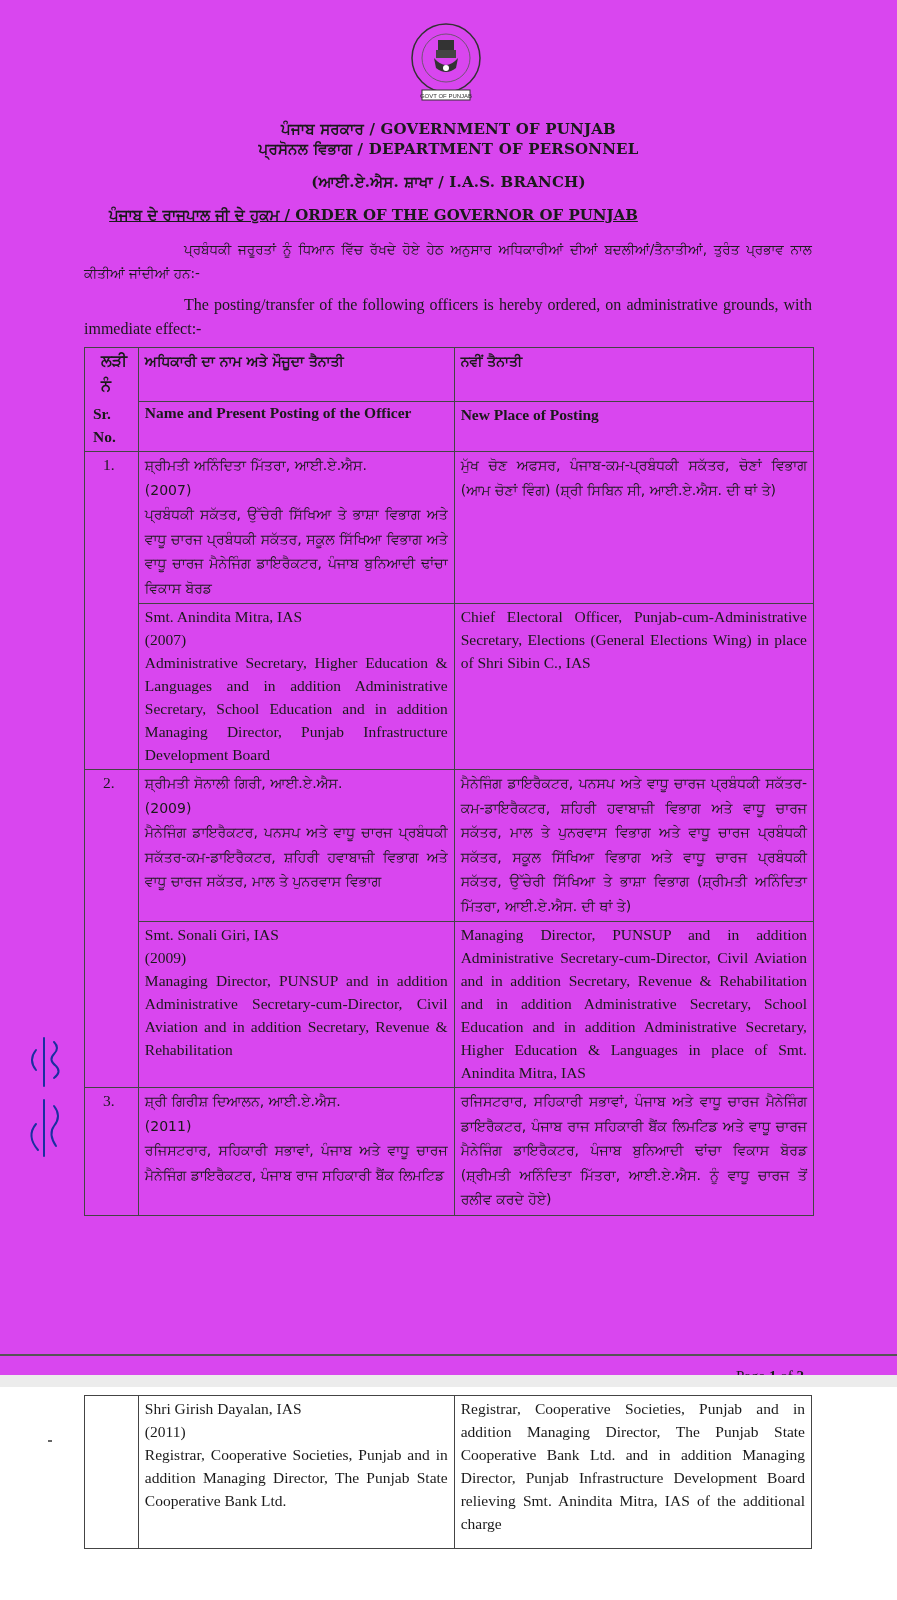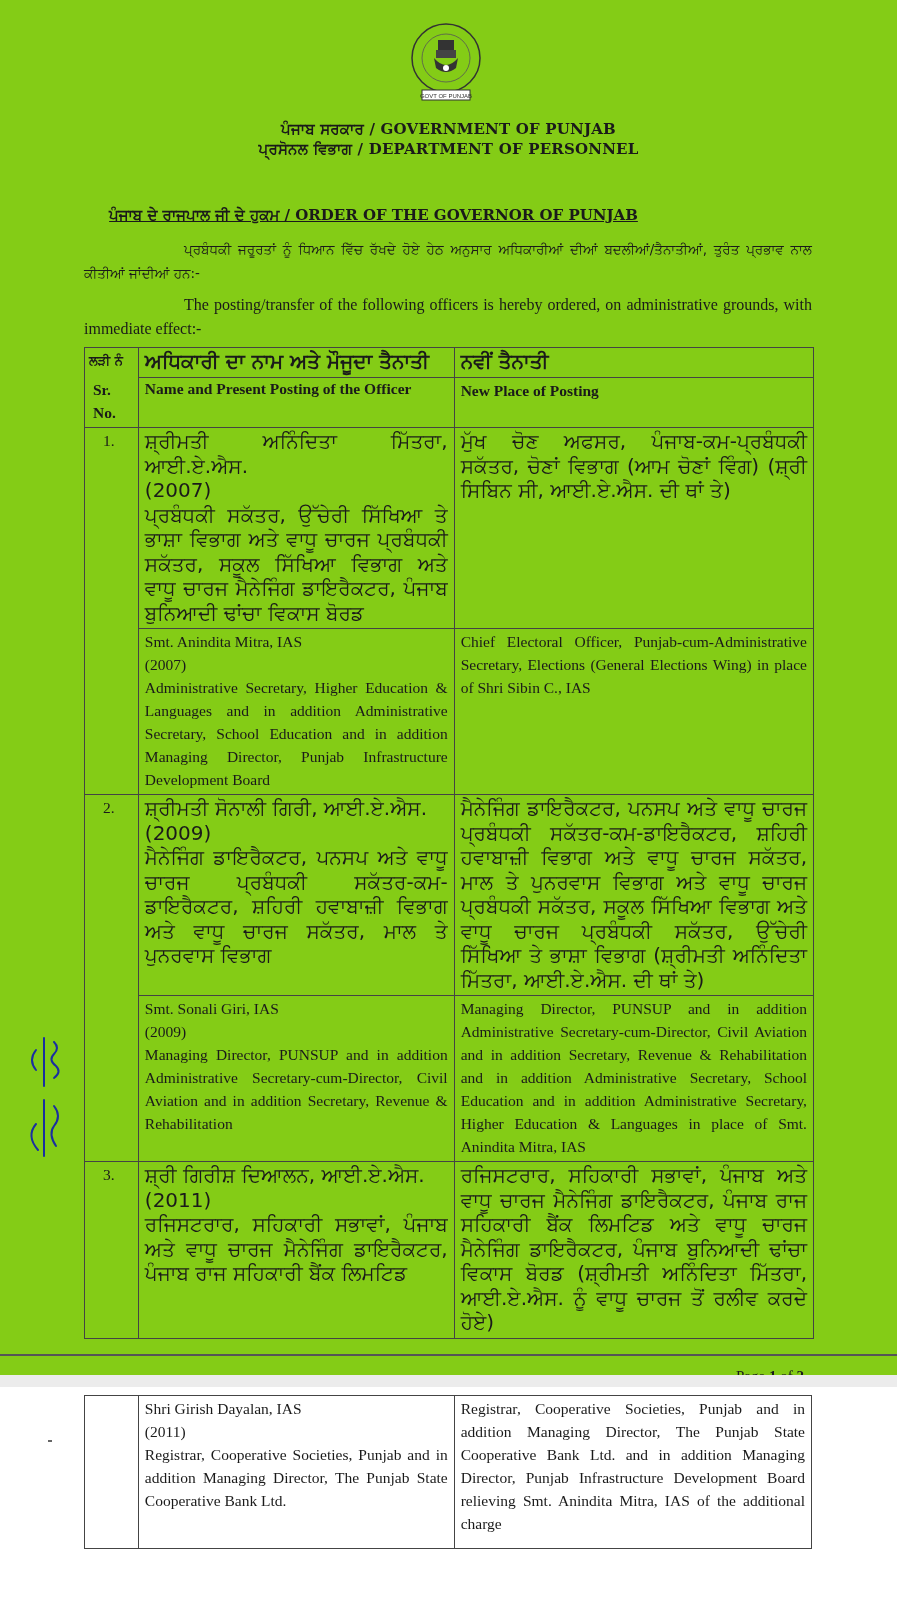--- a/index.html
+++ b/index.html
@@ -1,40 +1,40 @@
 <!DOCTYPE html>
 <html><head>
 <meta charset="utf-8">
 <style>
   html, body { margin: 0; padding: 0; background: #ffffff; }
   body {
     width: 897px; height: 1600px; position: relative; overflow: hidden;
     font-family: "DejaVu Serif", "Liberation Serif", serif; color: #1a1a1a;
   }
-  .page1 { position: absolute; left: 0; top: 0; width: 897px; height: 1375px; background: #84cc16; text-decoration: underline; }
+  .page1 { position: absolute; left: 0; top: 0; width: 897px; height: 1375px; background: #d946ef; text-decoration: underline; }
   .emblem { position: absolute; left: 400px; top: 18px; width: 92px; height: 92px; }
   .hdr { position: absolute; left: 0; width: 897px; text-align: center; font-weight: bold; font-size: 15px; letter-spacing: 0.2px; }
   .hdr1 { top: 120px; }
   .hdr2 { top: 140px; }
   .hdr3 { top: 173px; }
   .order { position: absolute; left: 0; width: 747px; top: 206px; text-align: center; font-weight: bold; font-size: 15px; text-decoration: underline; }
   .para { position: absolute; left: 84px; width: 728px; font-size: 14.5px; line-height: 24px; }
   .para-pa { top: 237px; text-indent: 100px; text-align: justify; font-family: "DejaVu Sans", sans-serif; font-size: 13.5px; }
   .para-en { top: 293px; text-indent: 100px; text-align: justify; font-family: "Liberation Serif", serif; font-size: 16px; }
 
   table.orders {
     position: absolute; left: 84px; border-collapse: collapse; table-layout: fixed;
     font-family: "Liberation Serif", serif; font-size: 15.5px; line-height: 23px;
   }
   table.t1 { top: 347px; width: 730px; }
   table.orders td { border: 1.3px solid #444; vertical-align: top; padding: 1px 6px 3px 6px; }
   .col-sr { width: 52px; }
   .col-name { width: 305px; }
   .col-new { width: 347px; }
-  .pa { font-family: "DejaVu Sans", sans-serif; font-size: 20px; line-height: 24.5px; }
+  .pa { font-family: "DejaVu Sans", sans-serif; font-size: 14px; line-height: 24.5px; }
   .j { text-align: justify; }
   .b { font-weight: bold; }
   .sr { text-align: left; padding-left: 18px !important; }
   .nb-top { border-top: none !important; }
   .nb-bot { border-bottom: none !important; }
   .block { display: block; }
 
   .pagenum { position: absolute; top: 1320px; left: 736px; font-family: "Liberation Serif", serif; font-size: 15px; margin-top: 48px; }
   .pagebreak-line { position: absolute; top: 1354px; left: 0; width: 897px; height: 1.5px; background: #555; }
   .gap { position: absolute; top: 1375px; left: 0; width: 897px; height: 12px; background: #ececec; }
@@ -55,34 +55,35 @@
     <rect x="38" y="22" width="16" height="10" fill="#333"></rect>
     <rect x="36" y="32" width="20" height="8" fill="#444"></rect>
     <path d="M34 40 Q46 54 58 40 L56 50 Q46 58 36 50 Z" fill="#333"></path>
     <circle cx="46" cy="50" r="3" fill="#fff"></circle>
     <rect x="22" y="72" width="48" height="10" fill="#fff" stroke="#333" stroke-width="1"></rect>
     <text x="46" y="80" font-size="6" text-anchor="middle" font-family="Liberation Sans, sans-serif" fill="#333">GOVT OF PUNJAB</text>
   </svg>
 
   <div class="hdr hdr1">ਪੰਜਾਬ ਸਰਕਾਰ / GOVERNMENT OF PUNJAB</div>
   <div class="hdr hdr2">ਪ੍ਰਸੋਨਲ ਵਿਭਾਗ / DEPARTMENT OF PERSONNEL</div>
+  <div class="hdr hdr3">(ਆਈ.ਏ.ਐਸ. ਸ਼ਾਖਾ / I.A.S. BRANCH)</div>
   <div class="order">ਪੰਜਾਬ ਦੇ ਰਾਜਪਾਲ ਜੀ ਦੇ ਹੁਕਮ / ORDER OF THE GOVERNOR OF PUNJAB</div>
 
   <div class="para para-en">The posting/transfer of the following officers is hereby ordered, on administrative grounds, with immediate effect:-</div>
   <div class="para para-pa">ਪ੍ਰਬੰਧਕੀ ਜਰੂਰਤਾਂ ਨੂੰ ਧਿਆਨ ਵਿੱਚ ਰੱਖਦੇ ਹੋਏ ਹੇਠ ਅਨੁਸਾਰ ਅਧਿਕਾਰੀਆਂ ਦੀਆਂ ਬਦਲੀਆਂ/ਤੈਨਾਤੀਆਂ, ਤੁਰੰਤ ਪ੍ਰਭਾਵ ਨਾਲ ਕੀਤੀਆਂ ਜਾਂਦੀਆਂ ਹਨ:-</div>
 
   <table class="orders t1">
     <colgroup>
         <col class="col-sr">
         <col class="col-name">
         <col class="col-new">
       </colgroup>
     <tbody>
         <tr>
-      <td class="pa b nb-bot" style="padding-left:4px;font-size:13px;">ਲੜੀ ਨੰ</td>
+      <td class="pa b nb-bot" style="padding-left:16px;font-size:16px;">ਲੜੀ ਨੰ</td>
       <td class="pa b">ਅਧਿਕਾਰੀ ਦਾ ਨਾਮ ਅਤੇ ਮੌਜੂਦਾ ਤੈਨਾਤੀ</td>
       <td class="pa b">ਨਵੀਂ ਤੈਨਾਤੀ</td>
     </tr>
     <tr>
       <td class="b nb-top" style="padding-left:8px;">Sr. No.</td>
       <td class="b j" style="line-height:20px;">Name and Present Posting of the Officer</td>
       <td class="b">New Place of Posting</td>
     </tr>
 
     <tr>

